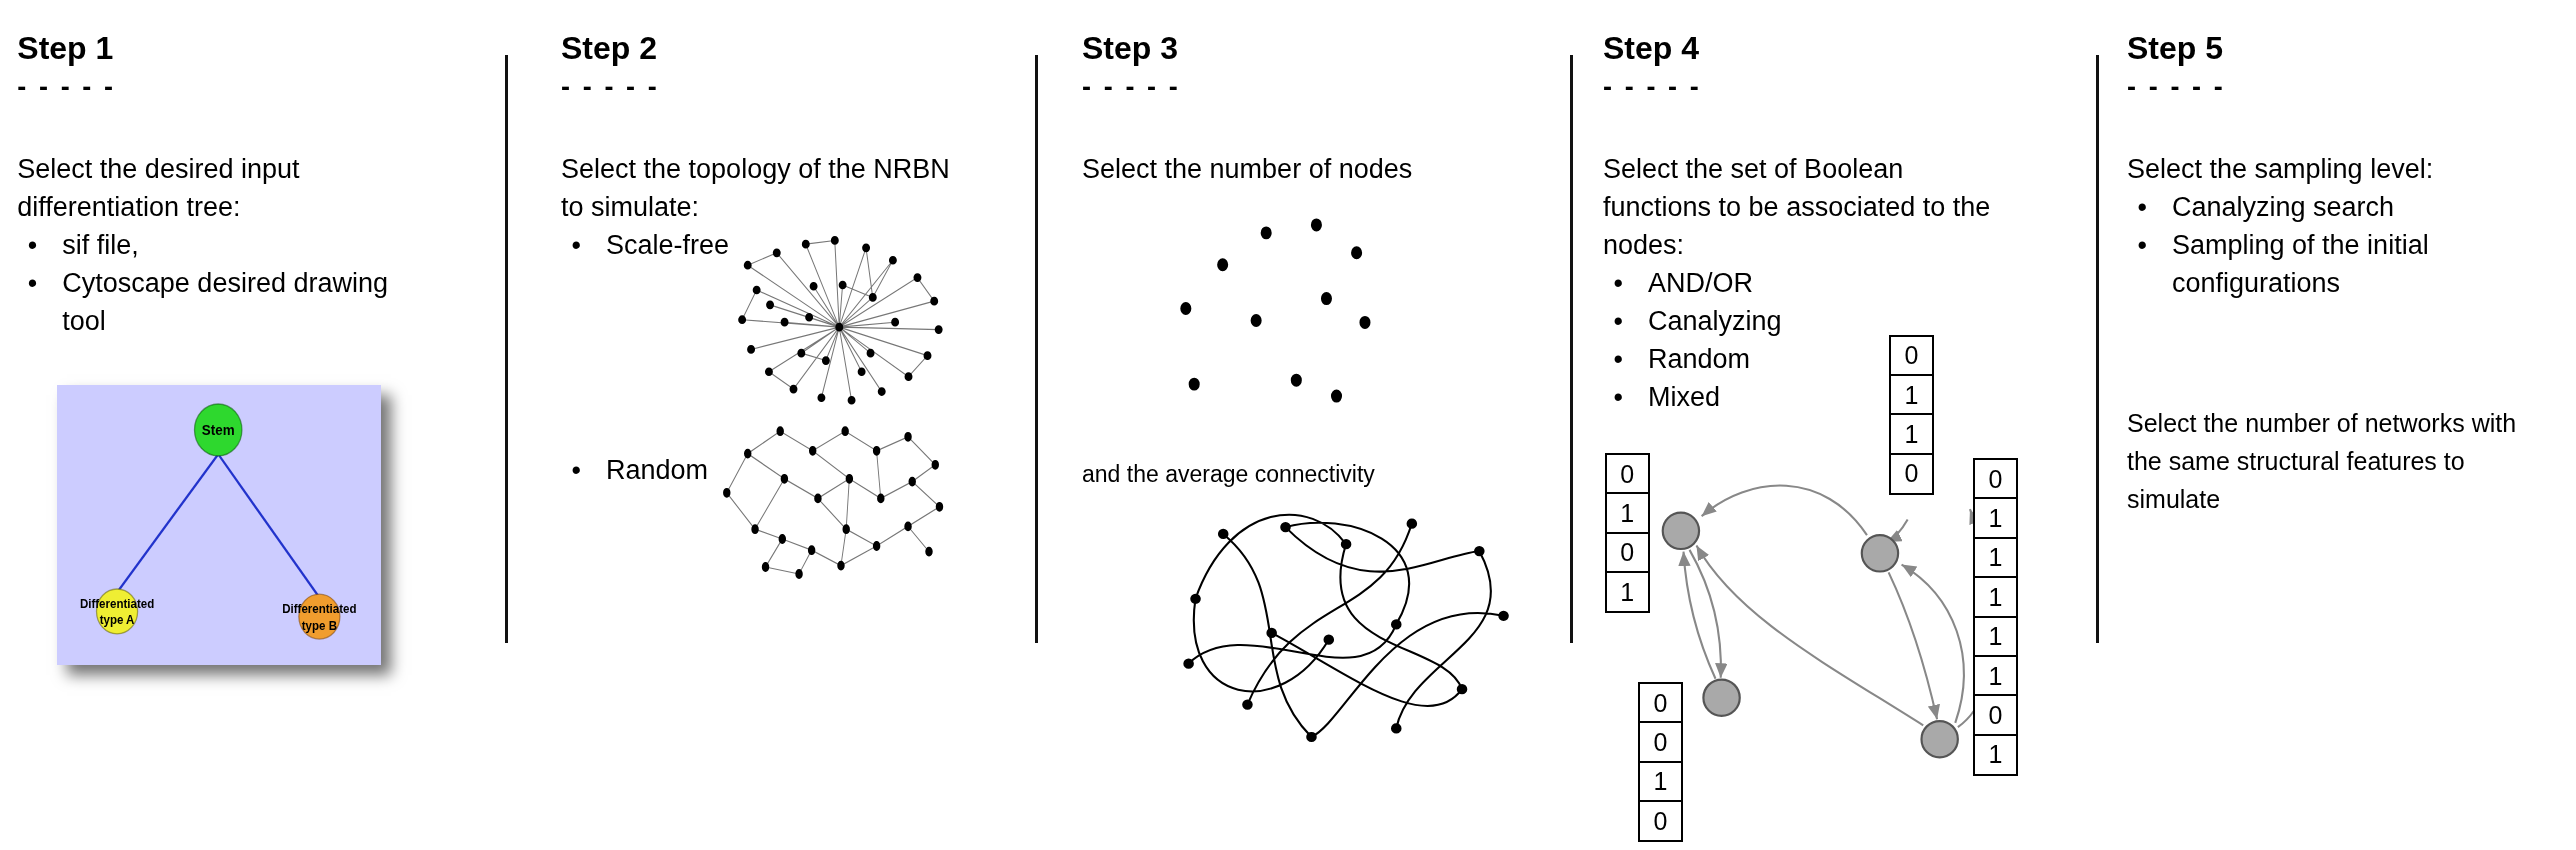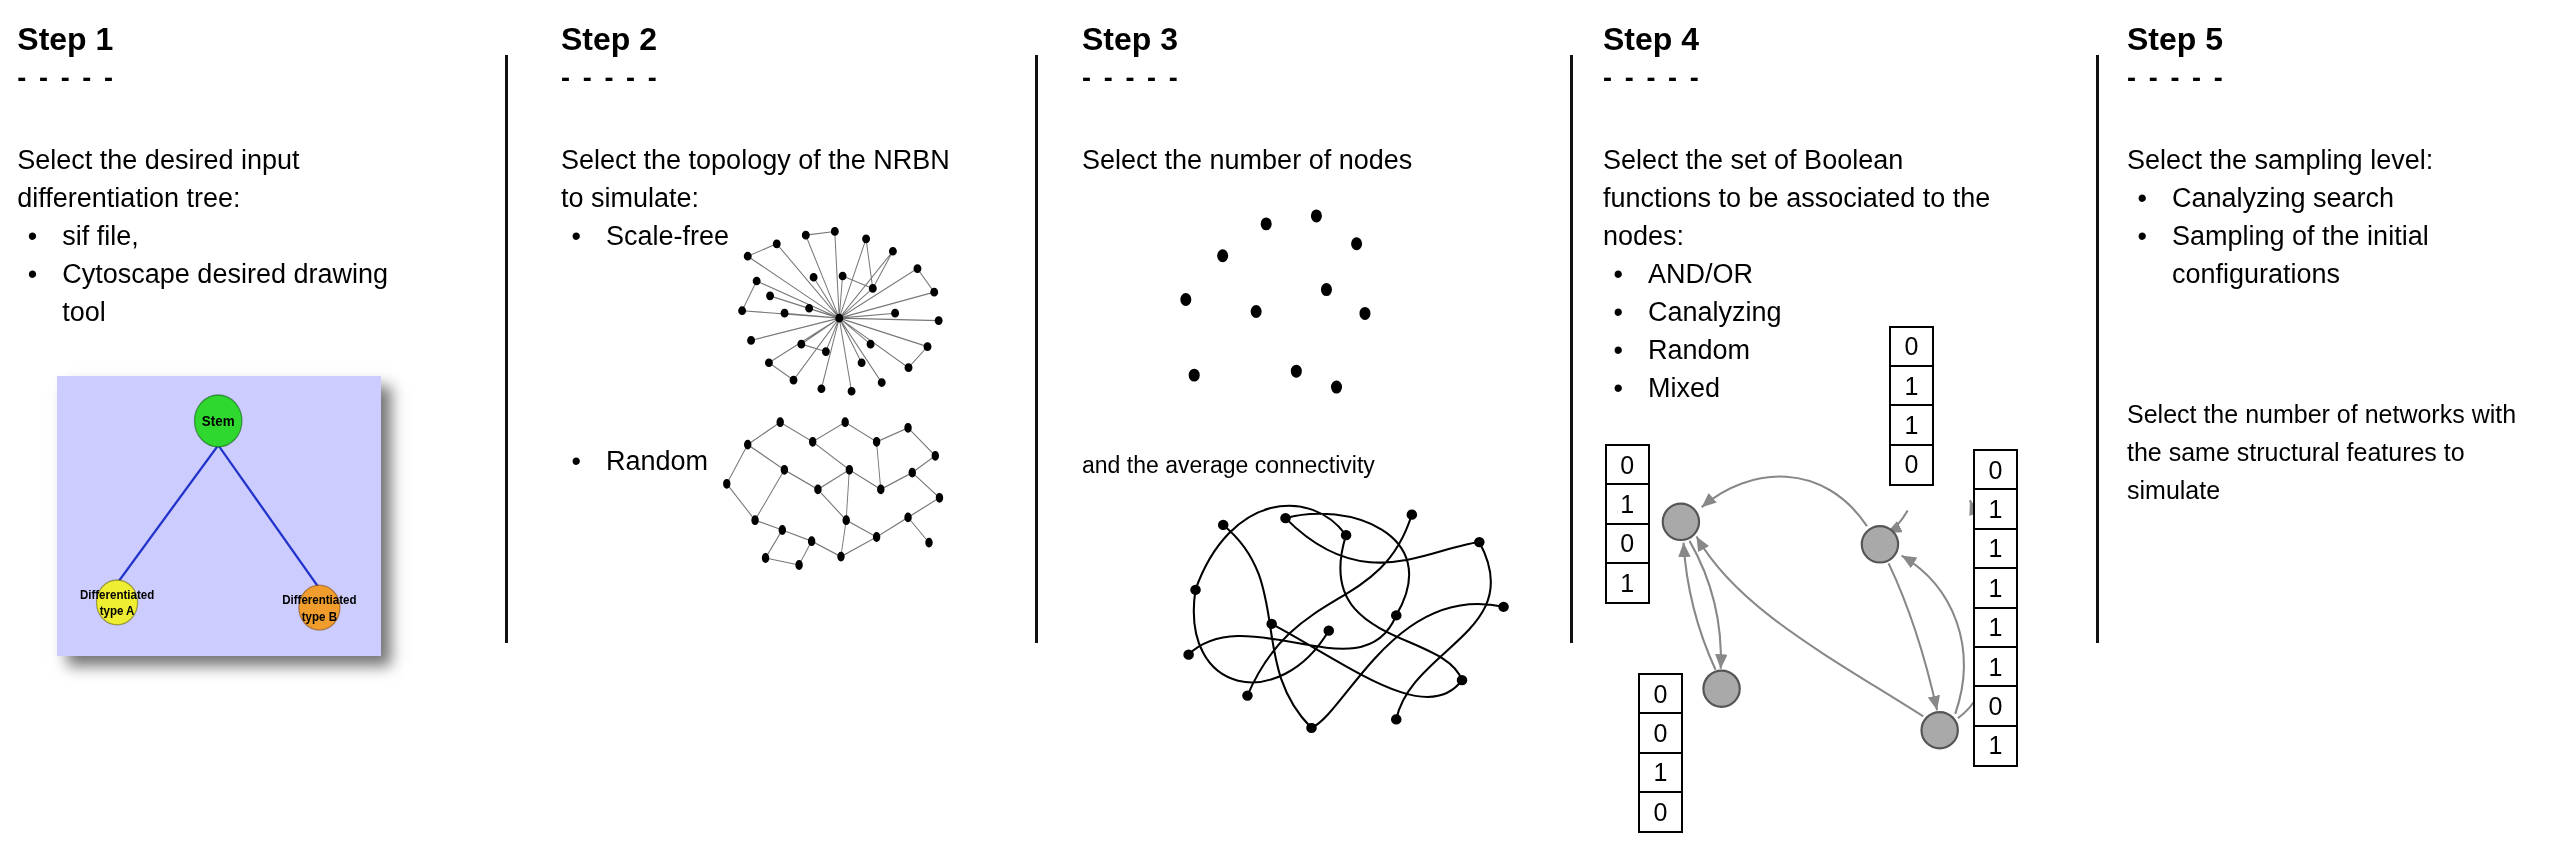--- a/index.html
+++ b/index.html
@@ -1,20 +1,20 @@
 <!DOCTYPE html>
 <html style="font-size:14px"><head>
 <meta charset="utf-8">
 <style>
   *{box-sizing:border-box;margin:0;padding:0}
   html,body{background:#fff}
   body{font-family:"Liberation Sans",sans-serif;color:#000}
   .canvas{position:relative;width:2576px;height:851px;background:#fff;overflow:hidden}
   .divider{position:absolute;top:55px;height:588px;width:2.6px;background:#111}
-  .col{position:absolute;top:3px}
+  .col{position:absolute;top:12px}
   .step-title{font-size:32px;line-height:38px;font-weight:bold;margin-top:17.3px}
   .dashes{font-size:27px;line-height:31px;font-weight:bold;letter-spacing:2.6px;margin-top:5.2px}
   .para{font-size:27px;line-height:38px;margin-top:47px}
   .para2{font-size:23px;line-height:38px;margin-top:43px}
   .para3{font-size:25px;line-height:38px;margin-top:102px}
   .b{font-weight:normal}
   .i{}
   ul.blt{list-style:none;font-size:27px;line-height:38px}
   ul.blt li{display:flex}
   ul.blt .mk{flex:none;width:45px;padding-left:10.4px}

